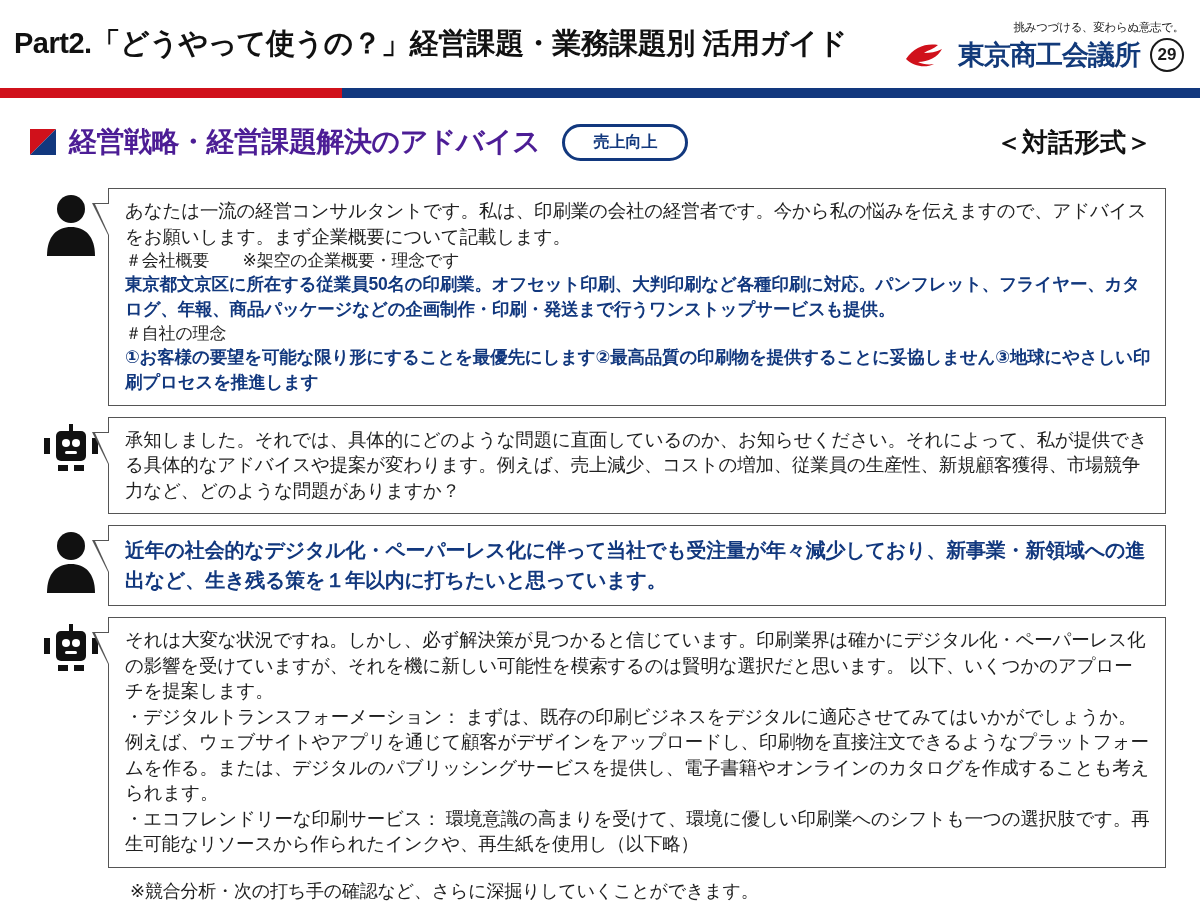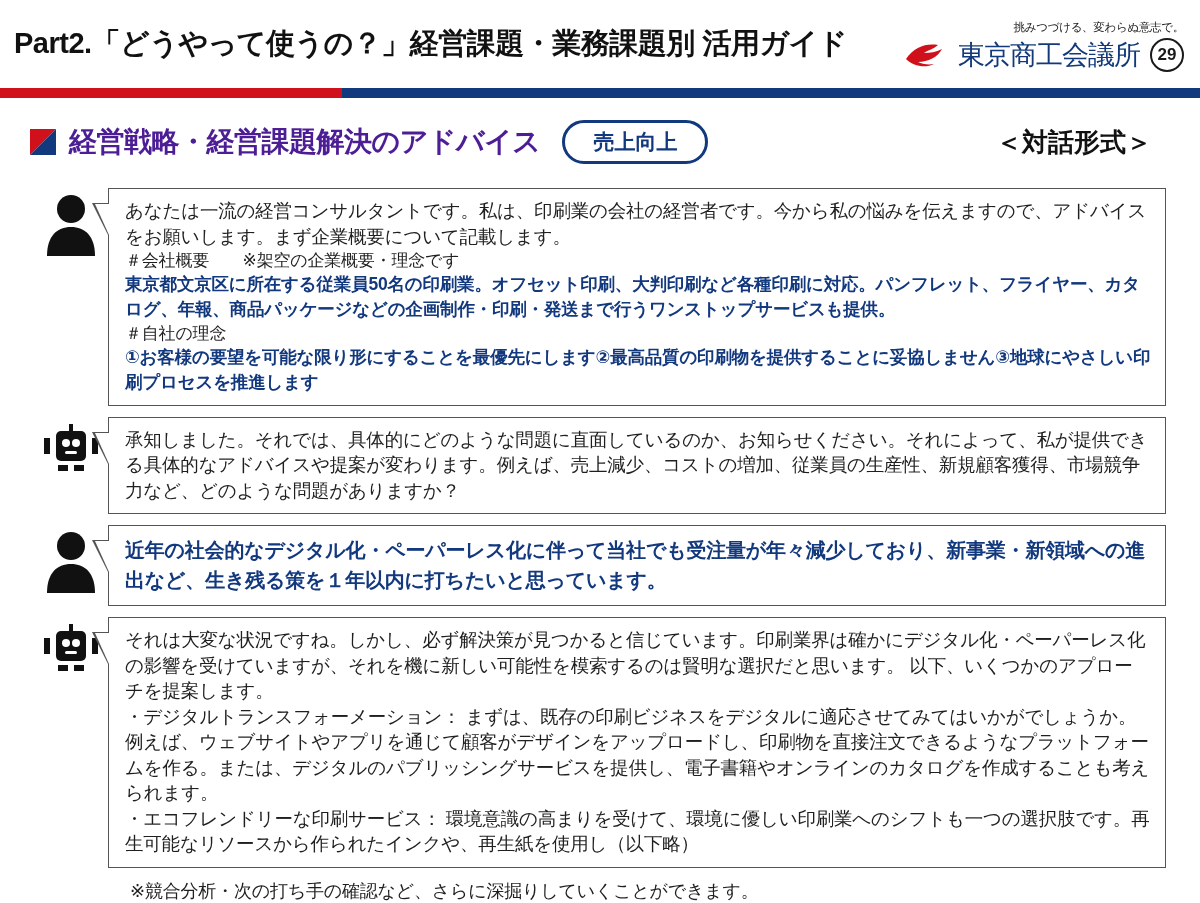--- a/index.html
+++ b/index.html
@@ -50,21 +50,21 @@
     display: flex;
     align-items: center;
     gap: 10px;
   }
   .logo-mark {
     display: flex;
     align-items: center;
   }
   .logo-text {
     font-size: 27px;
-    font-weight: normal;
+    font-weight: bold;
     color: #123a7a;
     letter-spacing: -1px;
   }
   .page-badge {
     width: 34px;
     height: 34px;
     border-radius: 50%;
     border: 2.5px solid #1a1a1a;
     display: flex;
     align-items: center;
@@ -116,21 +116,21 @@
     font-weight: bold;
     color: #4c1d95;
     letter-spacing: -0.5px;
     white-space: nowrap;
   }
   .pill {
     margin-left: 22px;
     border: 3px solid #12387e;
     border-radius: 24px;
     color: #12387e;
-    font-size: 21px;
+    font-size: 16px;
     font-weight: bold;
     padding: 5px 28px;
     background: #fff;
     white-space: nowrap;
   }
   .format-label {
     margin-left: auto;
     margin-right: 48px;
     font-size: 26px;
     font-weight: bold;

